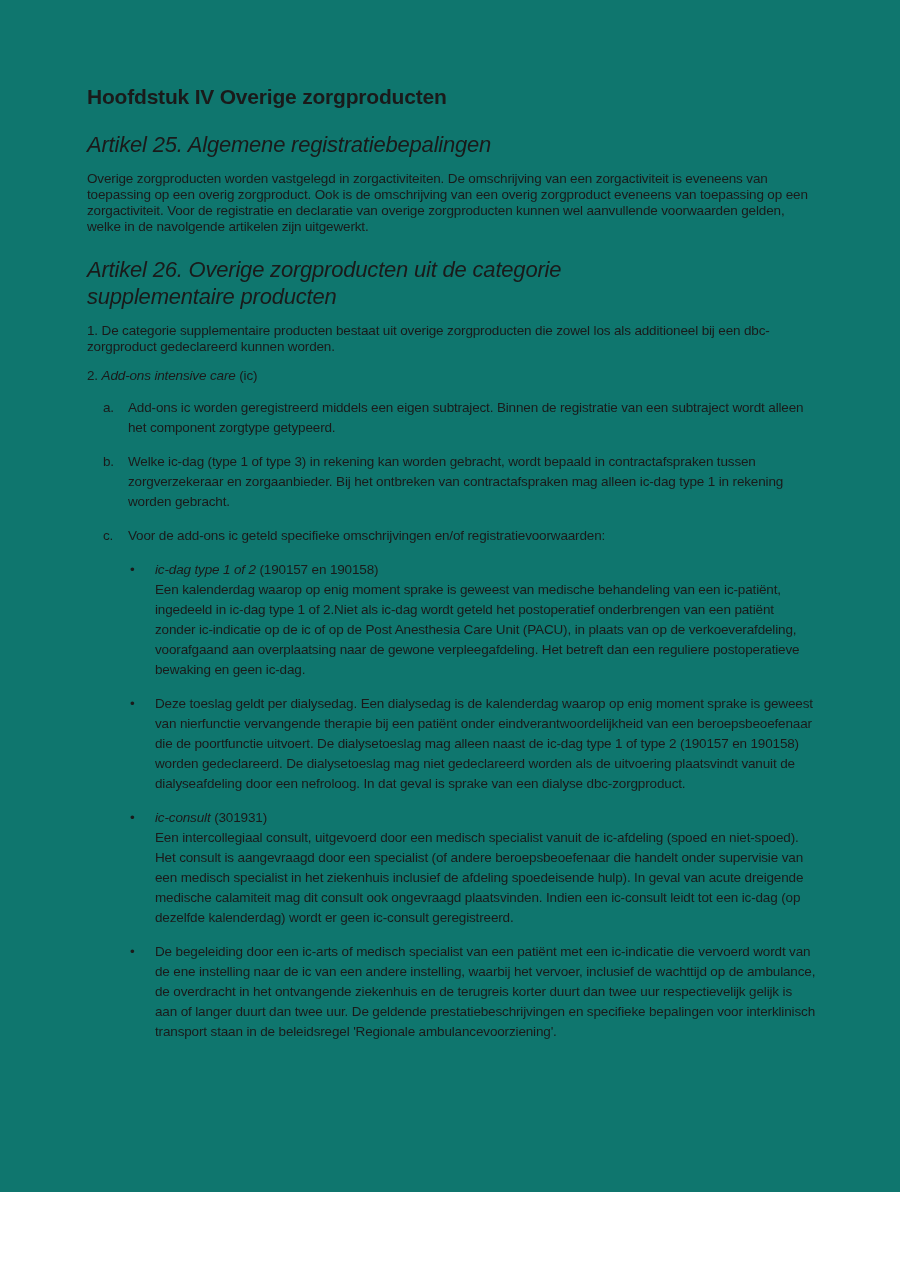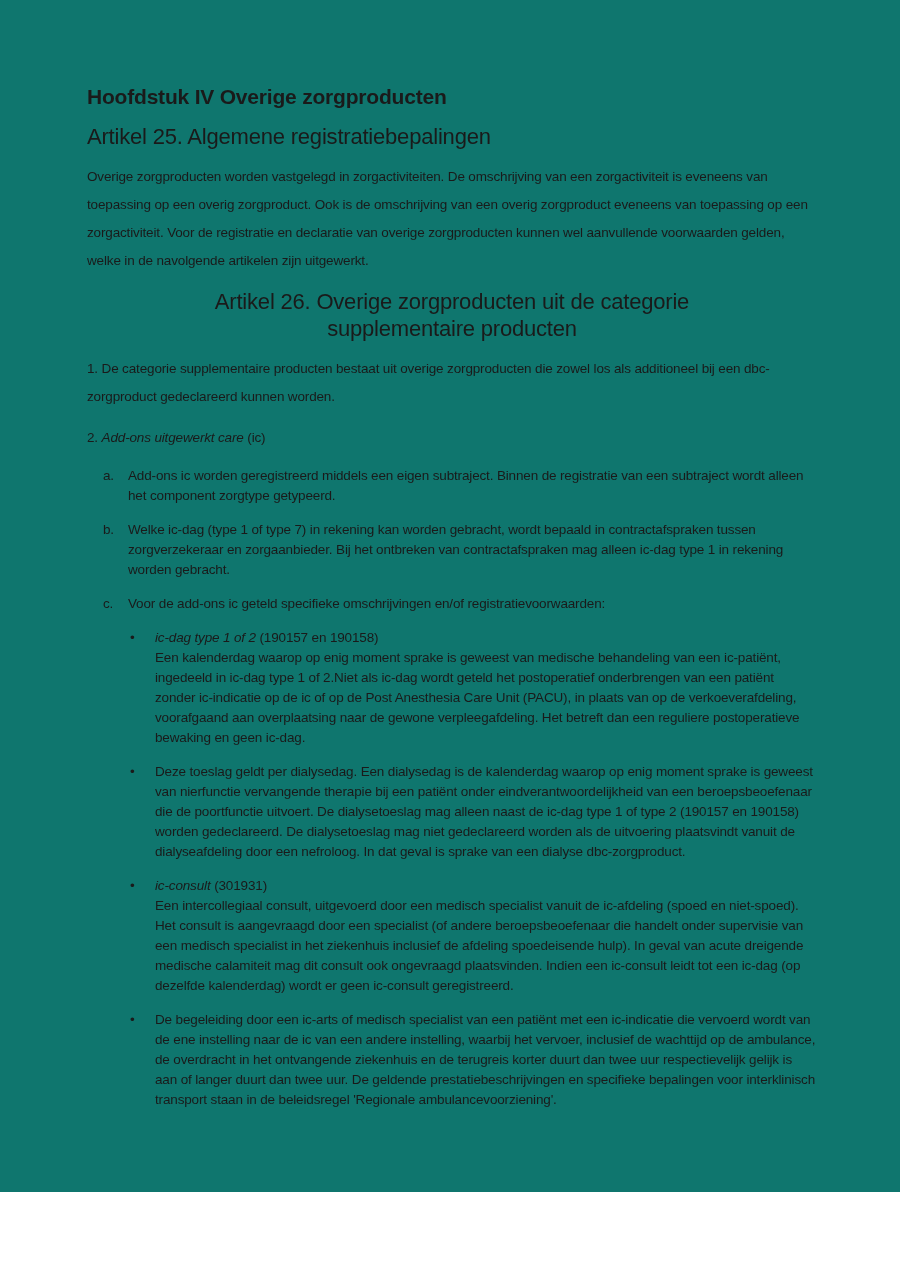--- a/index.html
+++ b/index.html
@@ -20,31 +20,32 @@
     width: 730px;
   }
   .chapter-title {
     padding-top: 84px;
     font-size: 21px;
     line-height: 26px;
     font-weight: 700;
     letter-spacing: -0.2px;
   }
   .article-heading {
-    margin-top: 13px;
+    margin-top: 21px;
     font-size: 22px;
     line-height: 27px;
     font-weight: 400;
     letter-spacing: -0.2px;
+    font-style: italic;
   }
-  .article-heading.multiline { white-space: pre-line; text-align: center; }
+  .article-heading.multiline { white-space: pre-line; }
   .body-text {
     margin-top: 13px;
     font-size: 13.5px;
-    line-height: 28px;
+    line-height: 16px;
     letter-spacing: -0.15px;
   }
   .letter-item {
     display: flex;
     margin-top: 14px;
     font-size: 13.5px;
     line-height: 20px;
     letter-spacing: -0.15px;
   }
   .letter-item .marker { flex: none; width: 25px; margin-left: 16px; }
@@ -82,32 +83,32 @@
 
     <h2 class="article-heading">Artikel 25. Algemene registratiebepalingen</h2>
 
     <p class="body-text">Overige zorgproducten worden vastgelegd in zorgactiviteiten. De omschrijving van een zorgactiviteit is eveneens van toepassing op een overig zorgproduct. Ook is de omschrijving van een overig zorgproduct eveneens van toepassing op een zorgactiviteit. Voor de registratie en declaratie van overige zorgproducten kunnen wel aanvullende voorwaarden gelden, welke in de navolgende artikelen zijn uitgewerkt.</p>
 
     <h2 class="article-heading multiline">Artikel 26. Overige zorgproducten uit de categorie
 supplementaire producten</h2>
 
     <p class="body-text">1. De categorie supplementaire producten bestaat uit overige zorgproducten die zowel los als additioneel bij een dbc-zorgproduct gedeclareerd kunnen worden.</p>
 
-    <p class="body-text mixed"><span>2. </span><i>Add-ons uitgewerkt care</i><span> (ic)</span></p>
+    <p class="body-text mixed"><span>2. </span><i>Add-ons intensive care</i><span> (ic)</span></p>
 
     <div class="letter-list">
 
       <div class="letter-item">
         <span class="marker">a.</span>
         <span class="text">Add-ons ic worden geregistreerd middels een eigen subtraject. Binnen de registratie van een subtraject wordt alleen het component zorgtype getypeerd.</span>
       </div>
 
       <div class="letter-item">
         <span class="marker">b.</span>
-        <span class="text">Welke ic-dag (type 1 of type 7) in rekening kan worden gebracht, wordt bepaald in contractafspraken tussen zorgverzekeraar en zorgaanbieder. Bij het ontbreken van contractafspraken mag alleen ic-dag type 1 in rekening worden gebracht.</span>
+        <span class="text">Welke ic-dag (type 1 of type 3) in rekening kan worden gebracht, wordt bepaald in contractafspraken tussen zorgverzekeraar en zorgaanbieder. Bij het ontbreken van contractafspraken mag alleen ic-dag type 1 in rekening worden gebracht.</span>
       </div>
 
       <div class="letter-item">
         <span class="marker">c.</span>
         <span class="text">Voor de add-ons ic geteld specifieke omschrijvingen en/of registratievoorwaarden:</span>
       </div>
 
     </div>
 
     <div class="bullet-list">

